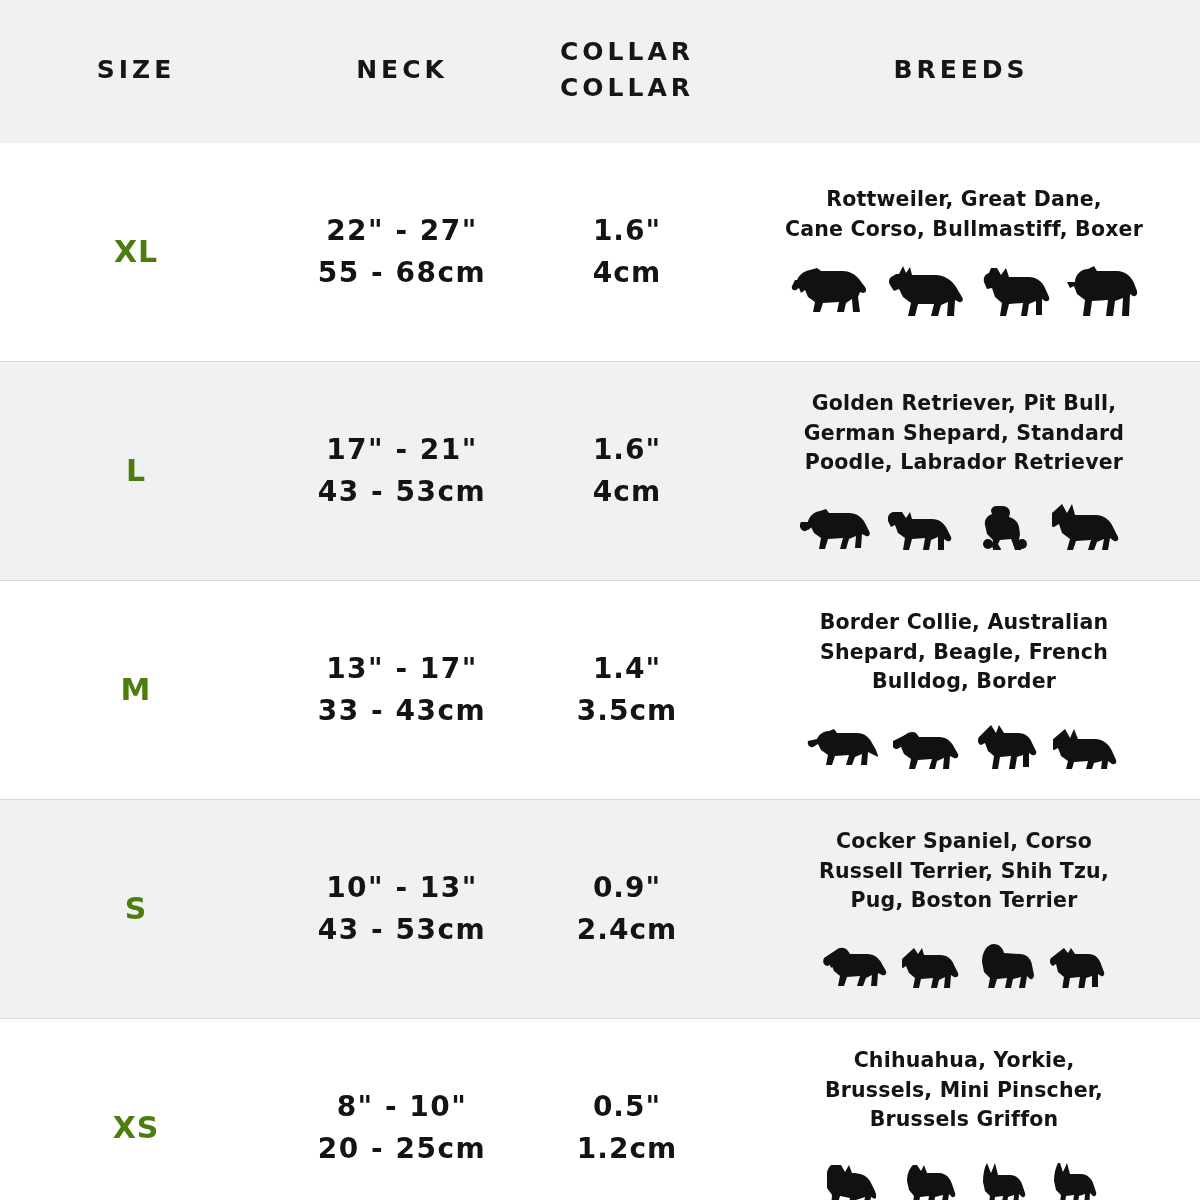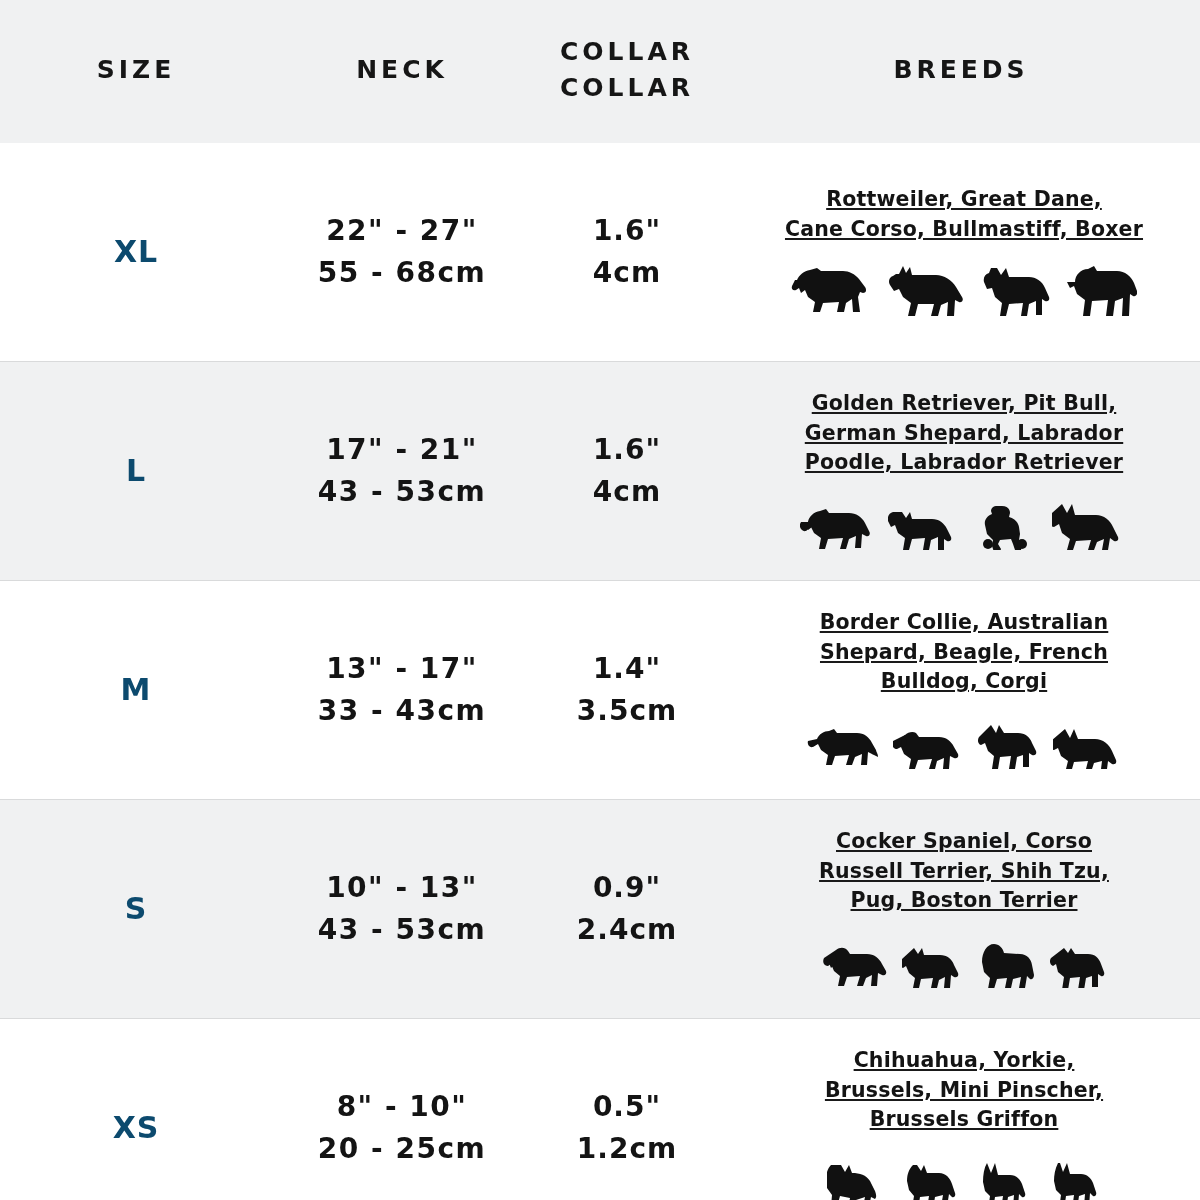--- a/index.html
+++ b/index.html
@@ -50,33 +50,32 @@
     vertical-align: middle;
     text-align: center;
     padding: 0;
     border-bottom: 1px solid #d9dadb;
     height: 196px;
   }
   .cell-size {
     font-size: 30px;
     font-weight: bold;
     letter-spacing: 1px;
-    color: #0c4a6e;
+    color: #4d7c0f;
   }
   .cell-neck, .cell-width {
     font-size: 28px;
     font-weight: bold;
     color: #141414;
     line-height: 1.48;
     letter-spacing: 1.5px;
   }
   .cell-width { letter-spacing: 1px; }
   .cell-breeds {
     padding: 10px 20px 12px 26px;
-    text-decoration: underline;
   }
   .breeds-text {
     font-size: 20.5px;
     font-weight: bold;
     line-height: 1.45;
     color: #141414;
     text-align: center;
     letter-spacing: 0.2px;
   }
   .breed-icons {
@@ -154,21 +153,21 @@
           <div>17" - 21"</div>
           <div>43 - 53cm</div>
         </td>
         <td class="cell-width">
           <div>1.6"</div>
           <div>4cm</div>
         </td>
         <td class="cell-breeds">
           <div class="breeds-text">
             <div>Golden Retriever, Pit Bull,</div>
-            <div>German Shepard, Labrador</div>
+            <div>German Shepard, Standard</div>
             <div>Poodle, Labrador Retriever</div>
           </div>
           <div class="breed-icons">
             <svg width="74" height="46" viewBox="0 0 74 46">
                 <path fill="#111" d="M8 18c1-6 6-10 12-11l6-2 3 4h20c7 0 13 4 16 10l4 8c2 3 0 6-3 5l-4-2-1 14h-6l1-12-7 3-3 10h-6l3-11-15 1-3 10h-6l2-11-7-5-3-6-5 4c-4 1-7-3-6-7l1-2z"></path>
                 <path fill="#111" d="M12 14c-4 2-6 8-4 12l4-3z"></path>
               </svg>
             <svg width="70" height="46" viewBox="0 0 70 46">
                 <path fill="#111" d="M14 8l4 6 4-6 2 7h20c7 0 12 4 15 10l4 8c1 3-1 5-4 4l-3-2v15h-6V33l-7 3-2 10h-6l2-12-13 1-3 11h-6l2-12-7-5-3-8-4 2-3-6c-1-4 1-8 5-9z"></path>
               </svg>
@@ -191,21 +190,21 @@
           <div>33 - 43cm</div>
         </td>
         <td class="cell-width">
           <div>1.4"</div>
           <div>3.5cm</div>
         </td>
         <td class="cell-breeds">
           <div class="breeds-text">
             <div>Border Collie, Australian</div>
             <div>Shepard, Beagle, French</div>
-            <div>Bulldog, Corgi</div>
+            <div>Bulldog, Border</div>
           </div>
           <div class="breed-icons">
             <svg width="72" height="44" viewBox="0 0 72 44">
                 <path fill="#111" d="M10 14c2-5 7-8 12-8l5-2 3 4h20c7 0 12 4 15 10l4 7c1 3-1 5-4 4l-4-2-1 13h-6l1-11-7 3-3 8h-6l3-10-14 1-3 9h-6l2-10-7-5-3-6-5 3c-4 1-6-3-5-6z"></path>
                 <path fill="#111" d="M64 22c4 2 7 6 7 10l-6-3z"></path>
               </svg>
             <svg width="70" height="44" viewBox="0 0 70 44">
                 <path fill="#111" d="M12 10c3-3 8-4 11-2l3 4h20c7 0 12 4 15 10l4 7c1 3-1 5-4 4l-4-2-1 13h-6l1-11-7 3-2 8h-6l3-10-14 1-3 9h-6l2-10-7-5-3-7-4 2c-4 0-6-4-4-8z"></path>
                 <path fill="#111" d="M12 10c-4 3-5 9-2 13l4-4z"></path>
               </svg>

